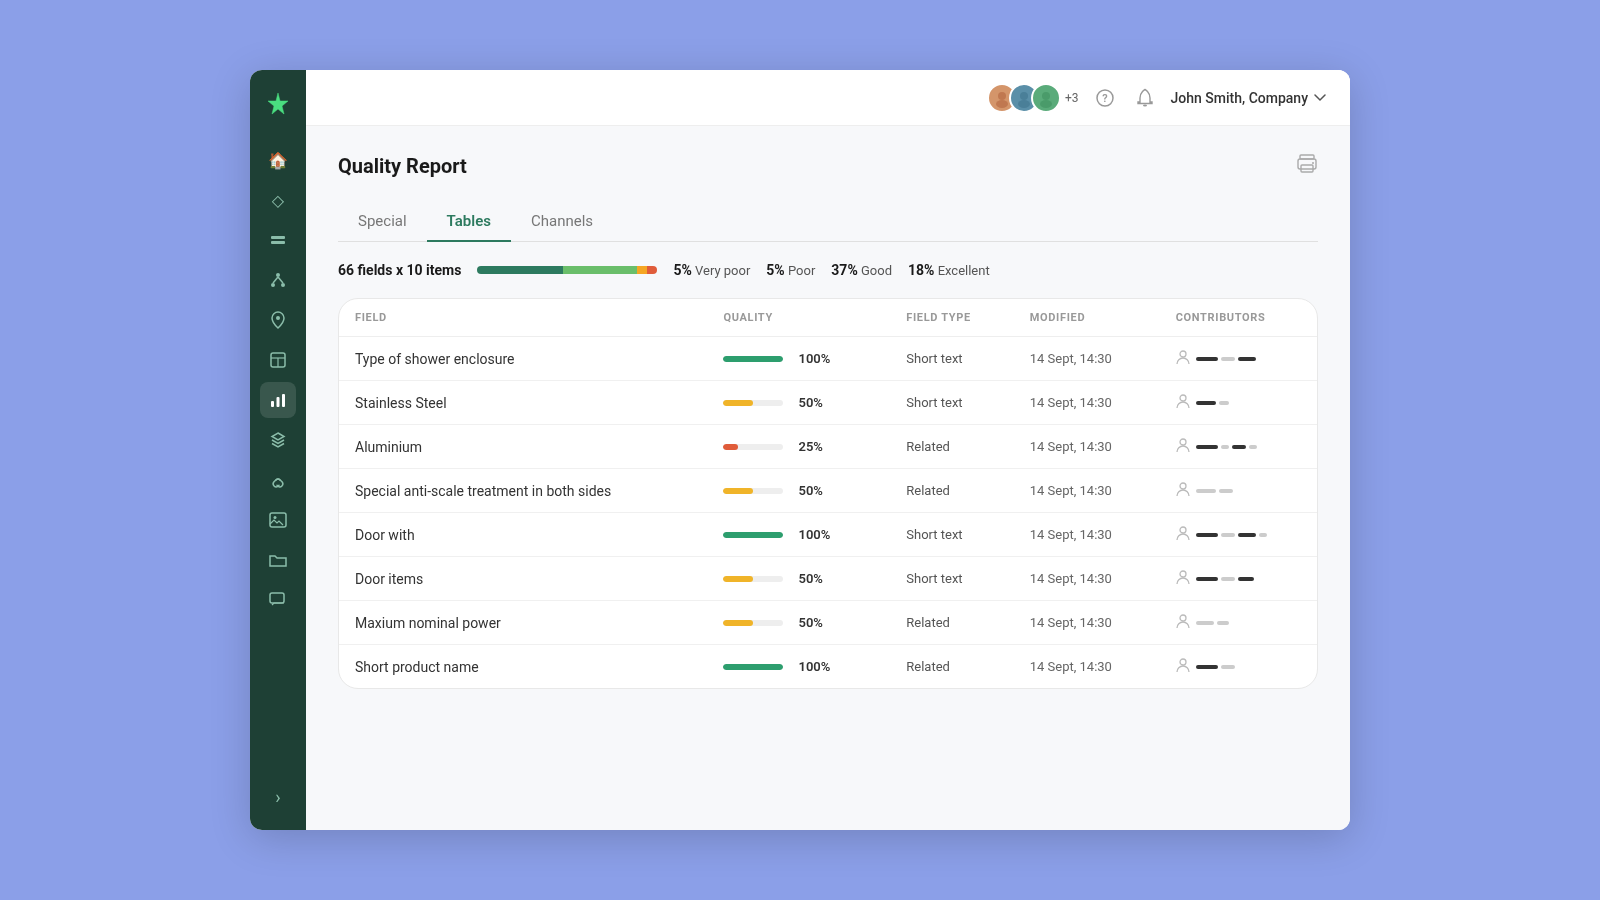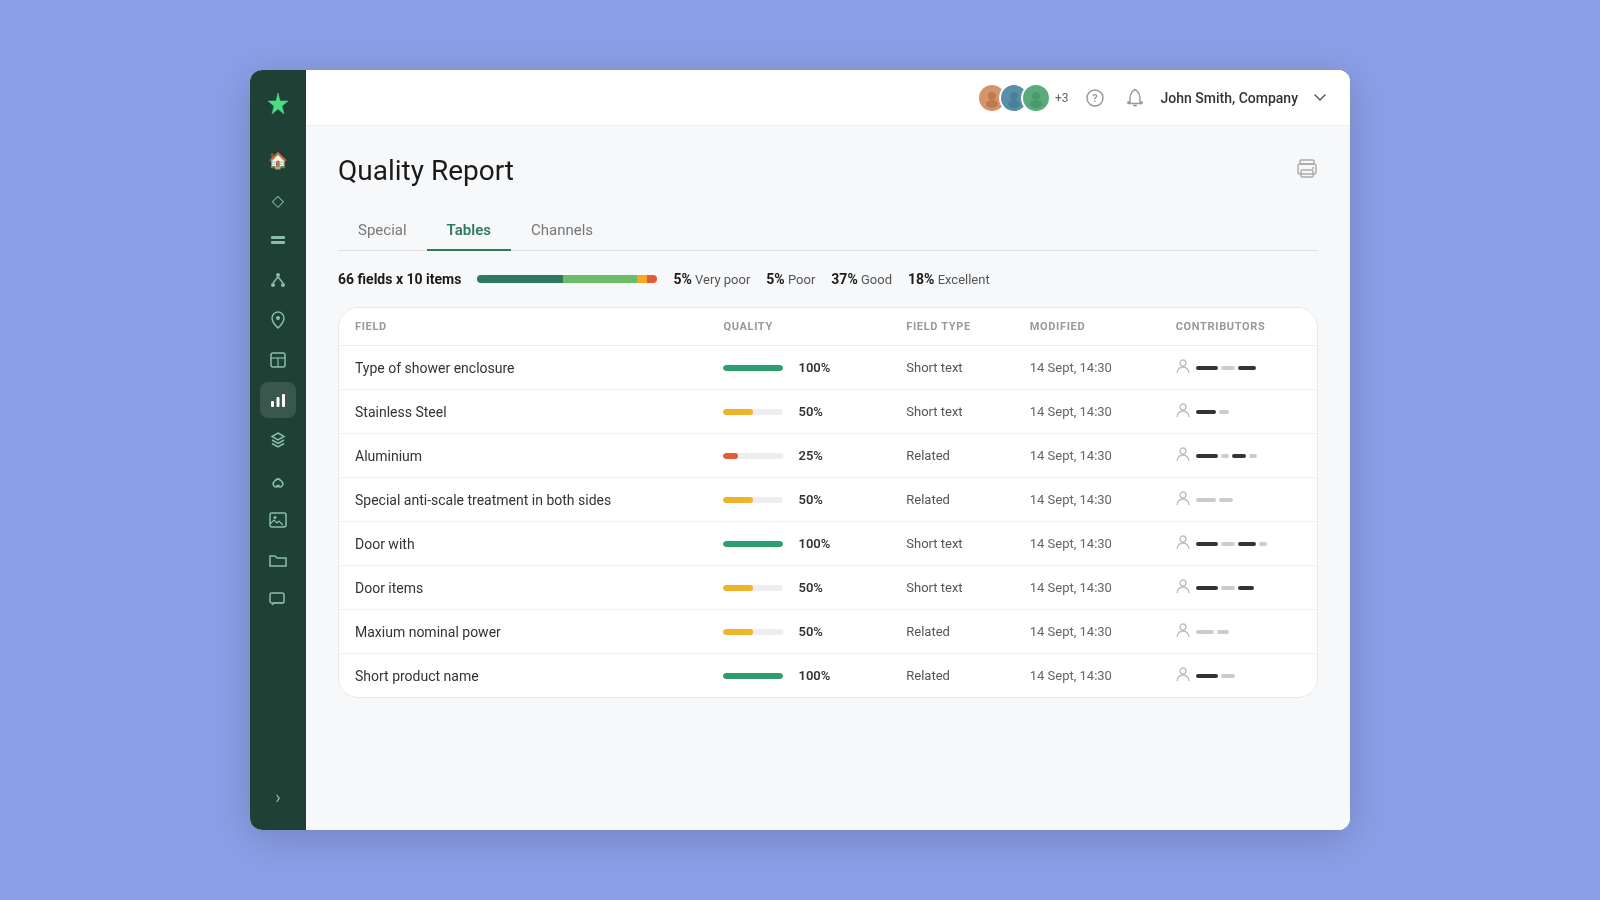--- a/index.html
+++ b/index.html
@@ -115,40 +115,40 @@
       display: flex;
       align-items: center;
       justify-content: center;
       color: #888;
       cursor: pointer;
       font-size: 16px;
     }
     .user-menu {
       display: flex;
       align-items: center;
-      gap: 16px;
+      gap: 6px;
       cursor: pointer;
       font-size: 14px;
       color: #333;
       font-weight: 500;
     }
     .content {
       flex: 1;
       padding: 28px 32px;
       overflow-y: auto;
     }
     .page-header {
       display: flex;
       align-items: center;
       justify-content: space-between;
       margin-bottom: 24px;
     }
     .page-title {
-      font-size: 28px;
-      font-weight: 400;
+      font-size: 20px;
+      font-weight: 700;
       color: #1a1a1a;
     }
     .print-icon {
       color: #888;
       cursor: pointer;
       font-size: 18px;
     }
     .tabs {
       display: flex;
       gap: 0;

